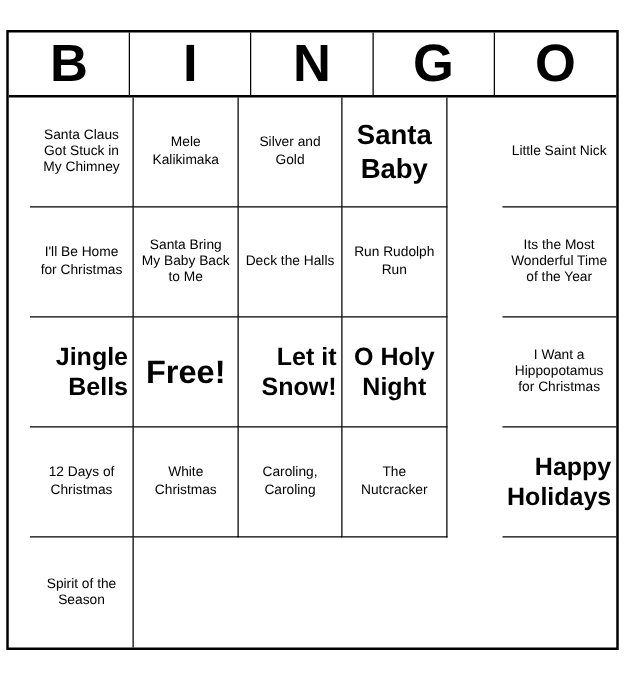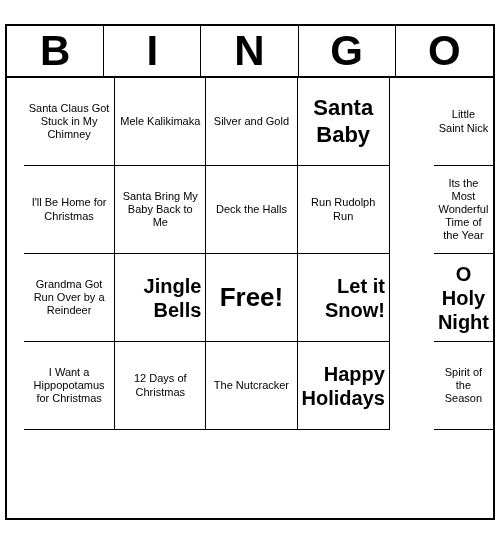--- a/index.html
+++ b/index.html
@@ -91,24 +91,25 @@
   <div class="bingo-cell">Santa Claus Got Stuck in My Chimney</div>
       <div class="bingo-cell">Mele Kalikimaka</div>
       <div class="bingo-cell">Silver and Gold</div>
       <div class="bingo-cell santa-baby">Santa Baby</div>
       <div class="bingo-cell">Little Saint Nick</div>
       <div class="bingo-cell">I'll Be Home for Christmas</div>
       <div class="bingo-cell">Santa Bring My Baby Back to Me</div>
       <div class="bingo-cell">Deck the Halls</div>
       <div class="bingo-cell">Run Rudolph Run</div>
       <div class="bingo-cell">Its the Most Wonderful Time of the Year</div>
-      <div class="bingo-cell">Grandma Got Run Over by a Reindeer</div>
       <div class="bingo-cell large-text">Jingle Bells</div>
       <div class="bingo-cell free">Free!</div>
       <div class="bingo-cell large-text">Let it Snow!</div>
       <div class="bingo-cell xlarge-text">O Holy Night</div>
       <div class="bingo-cell">I Want a Hippopotamus for Christmas</div>
       <div class="bingo-cell">12 Days of Christmas</div>
+      <div class="bingo-cell">White Christmas</div>
+      <div class="bingo-cell">Caroling, Caroling</div>
       <div class="bingo-cell">The Nutcracker</div>
       <div class="bingo-cell large-text">Happy Holidays</div>
       <div class="bingo-cell">Spirit of the Season</div>
     </div>
 </div>
 
 </body></html>

